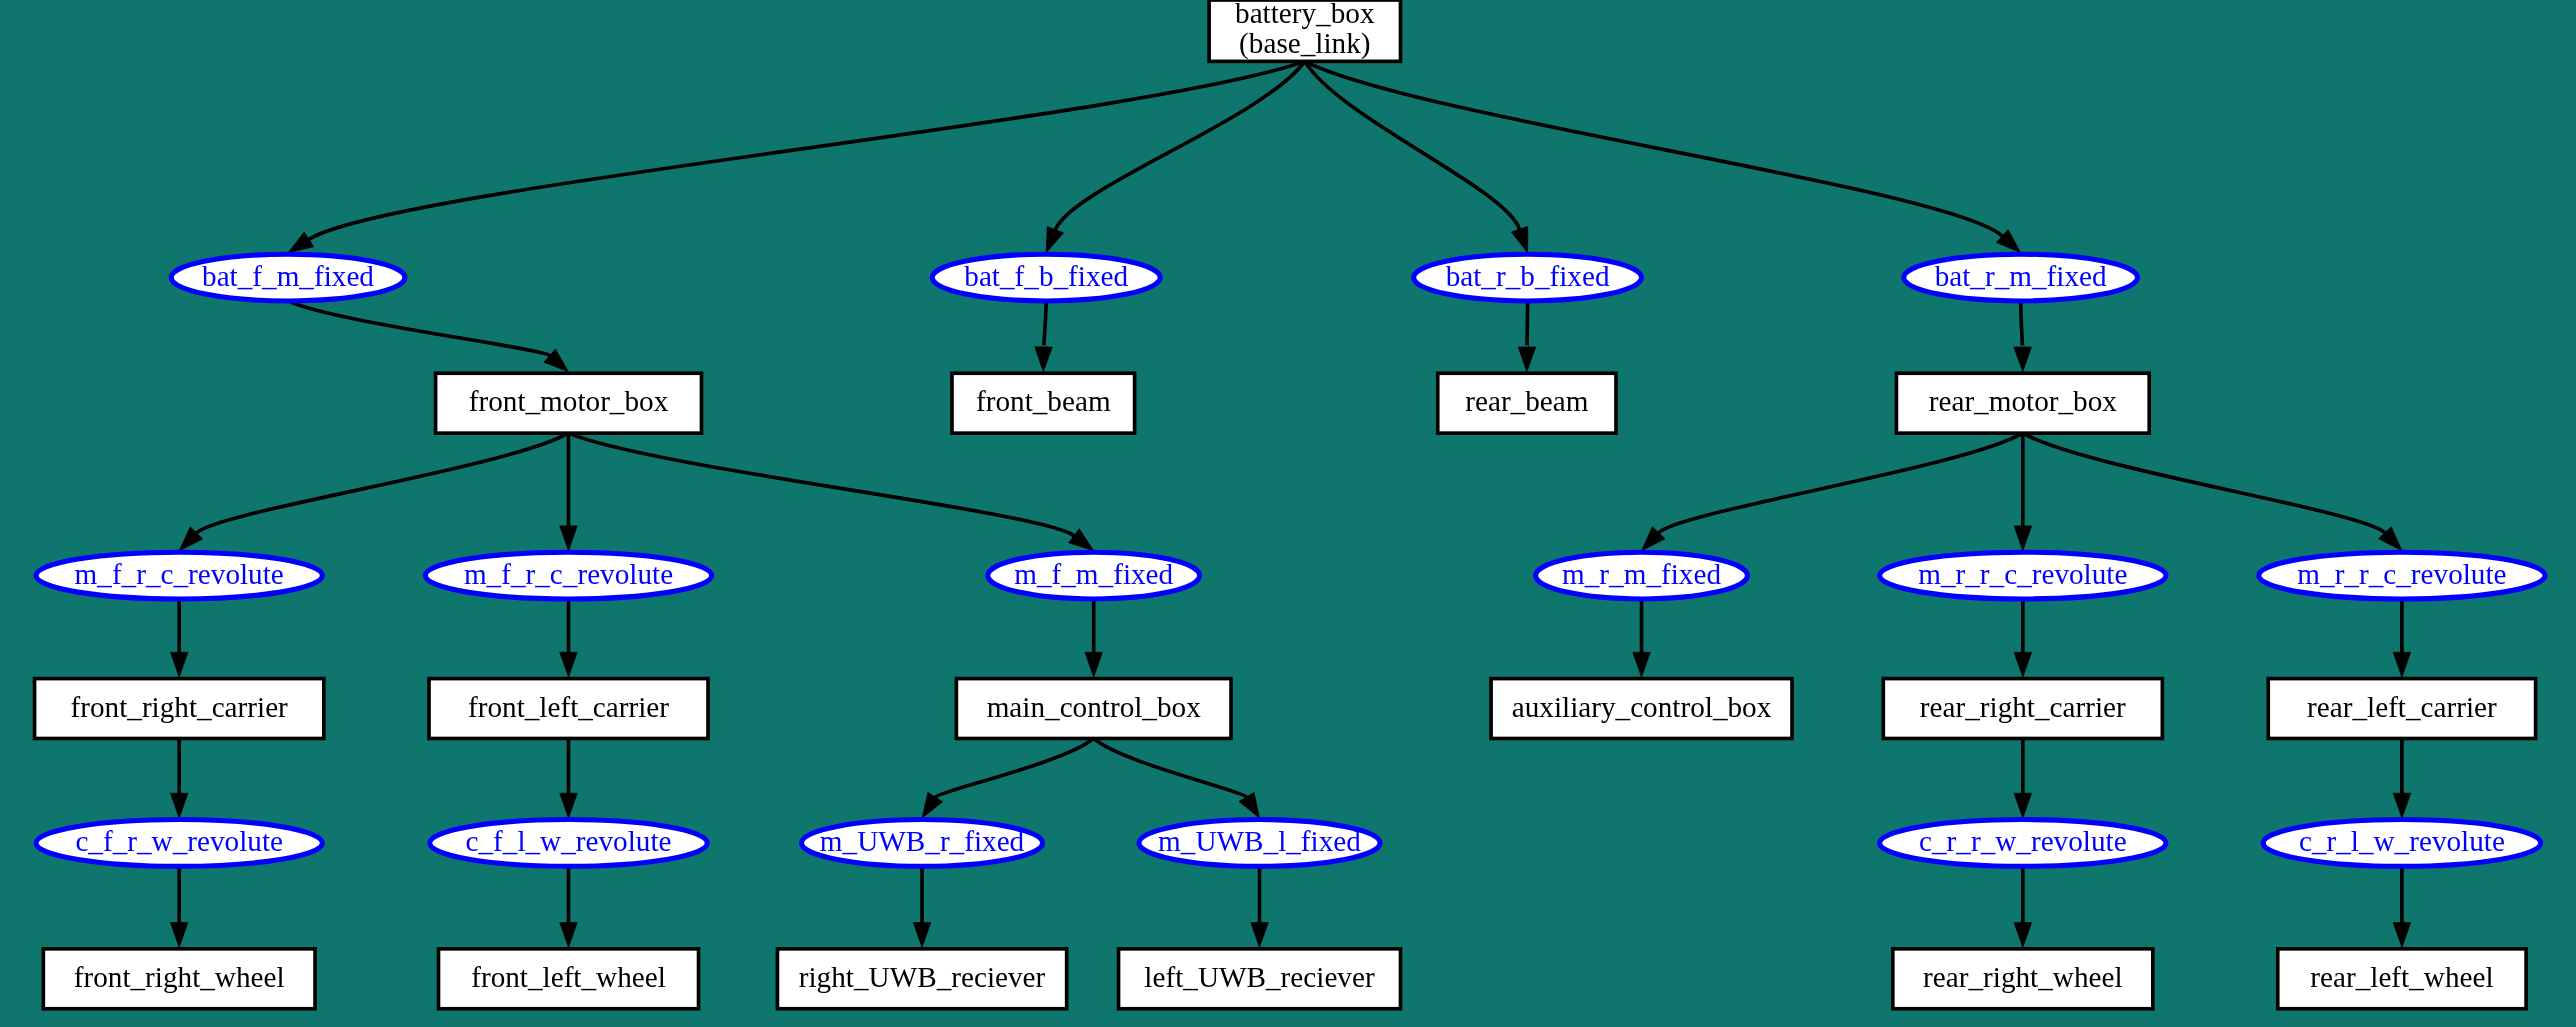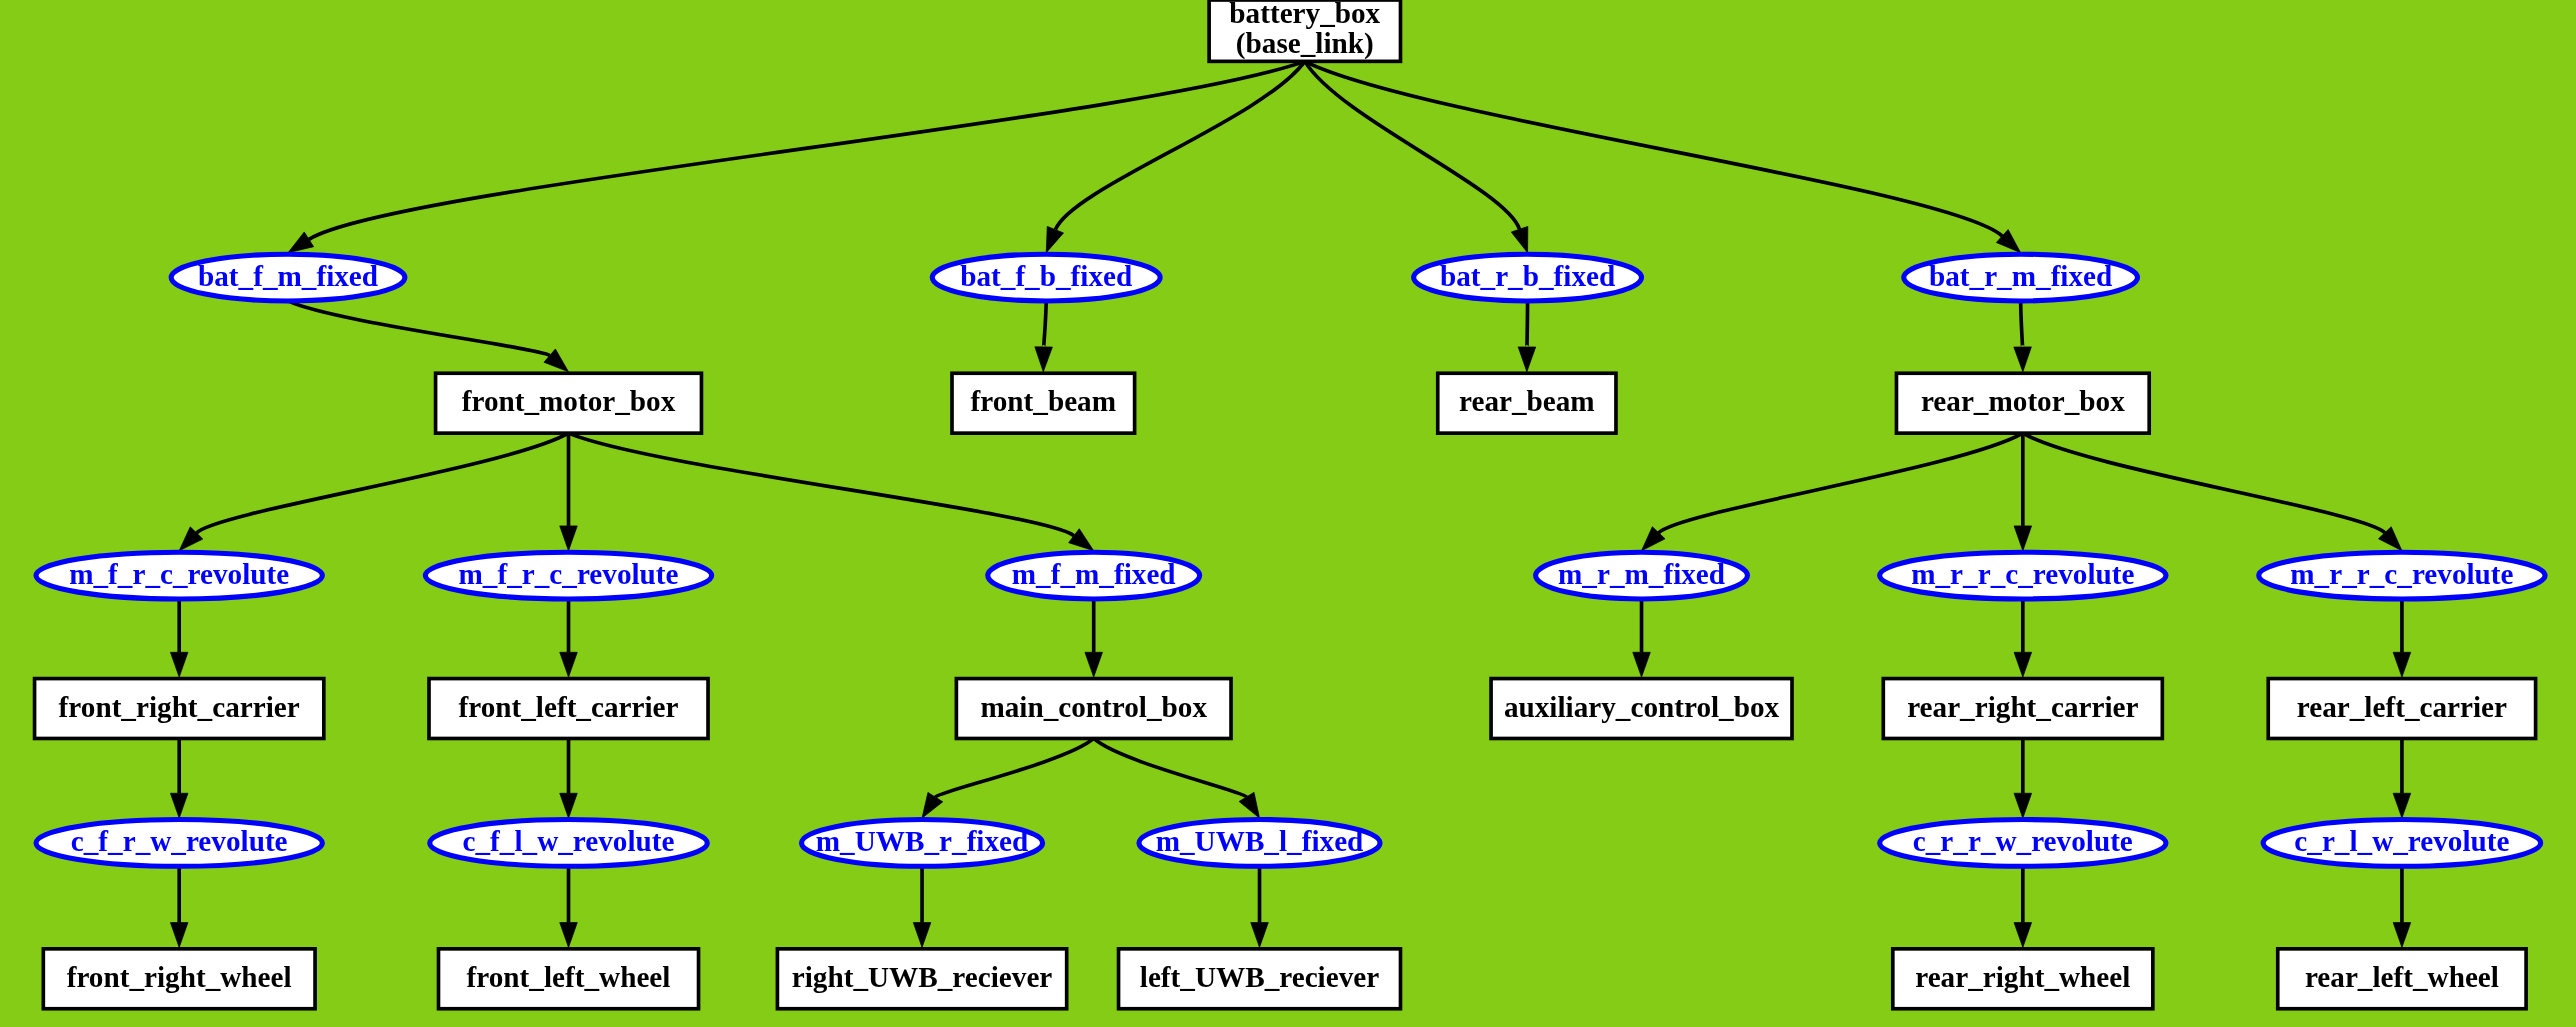--- a/index.html
+++ b/index.html
@@ -11,22 +11,21 @@
   body {
     width: 2576px;
     height: 1027px;
     font-family: "Liberation Serif", "DejaVu Serif", serif;
     overflow: hidden;
   }
   #graph-root {
     position: relative;
     width: 2576px;
     height: 1027px;
-    background: #84cc16;
-    font-weight: bold;
+    background: #0f766e;
   }
   svg#graph-canvas {
     position: absolute;
     top: 0;
     left: 0;
     width: 2576px;
     height: 1027px;
     display: block;
   }
   .link-node rect {

